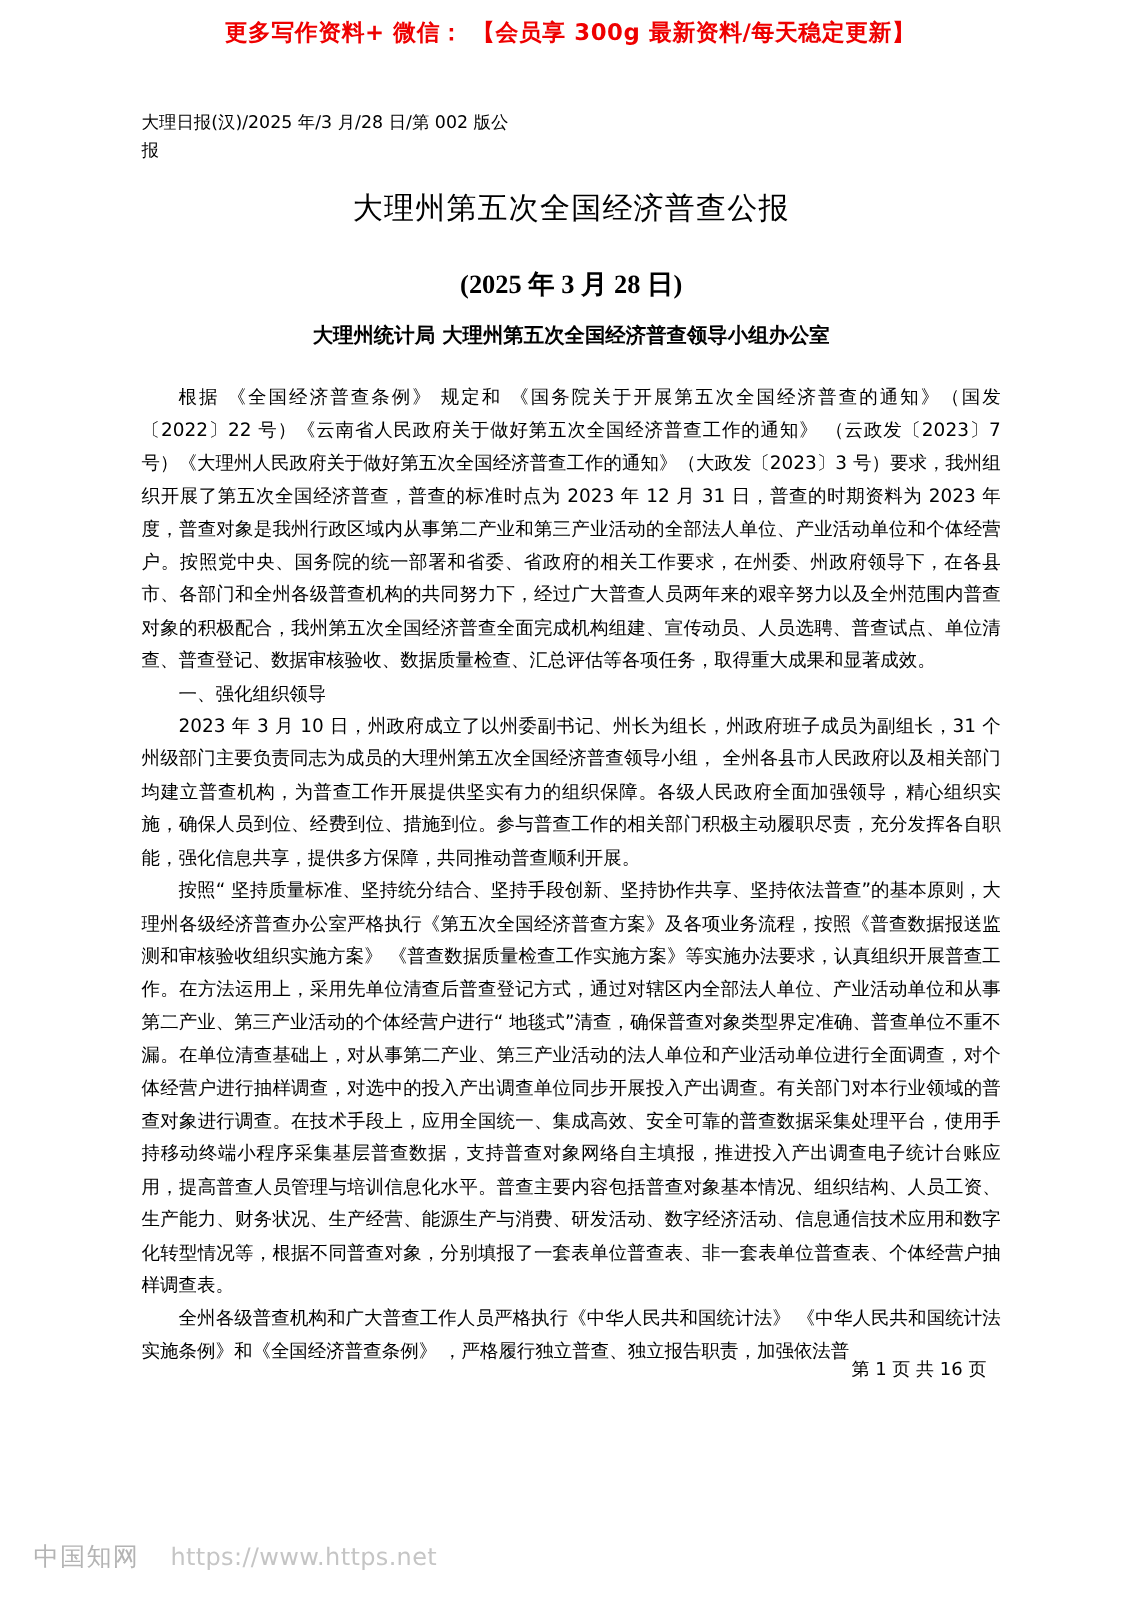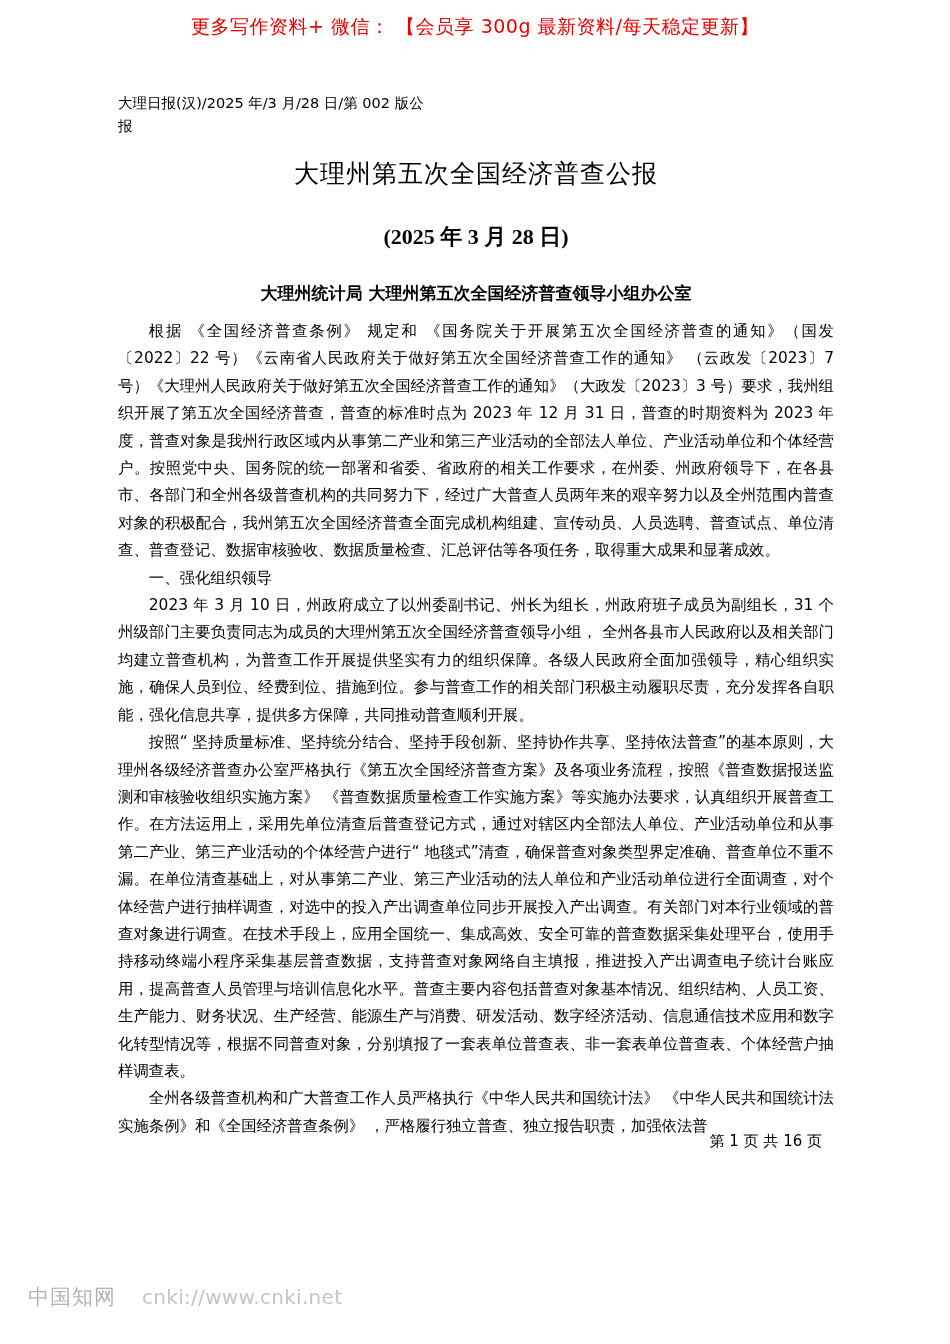--- a/index.html
+++ b/index.html
@@ -19,21 +19,21 @@
   
   .promo-banner {
     position: absolute;
     left: 0;
     top: 14px;
     width: 950px;
     text-align: center;
     color: #ee0000;
     font-family: "DejaVu Sans", "Liberation Sans", sans-serif;
     font-size: 19px;
-    font-weight: normal;
+    font-weight: bold;
     letter-spacing: 0.5px;
     white-space: nowrap;
   }
 
   
   .page {
     position: absolute;
     left: 118px;
     top: 0;
     width: 716px;
@@ -69,21 +69,21 @@
     width: 716px;
     text-align: center;
     font-family: "Liberation Serif", "DejaVu Serif", serif;
     font-size: 22px;
     font-weight: bold;
   }
 
   .byline {
     position: absolute;
     left: 0;
-    top: 282px;
+    top: 268px;
     width: 716px;
     text-align: center;
     font-family: "DejaVu Sans", "Liberation Sans", sans-serif;
     font-size: 17px;
     font-weight: bold;
   }
 
   .body-text {
     position: absolute;
     left: 0;
@@ -158,14 +158,14 @@
     <p>按照“ 坚持质量标准、坚持统分结合、坚持手段创新、坚持协作共享、坚持依法普查”的基本原则，大理州各级经济普查办公室严格执行《第五次全国经济普查方案》及各项业务流程，按照《普查数据报送监测和审核验收组织实施方案》 《普查数据质量检查工作实施方案》等实施办法要求，认真组织开展普查工作。在方法运用上，采用先单位清查后普查登记方式，通过对辖区内全部法人单位、产业活动单位和从事第二产业、第三产业活动的个体经营户进行“ 地毯式”清查，确保普查对象类型界定准确、普查单位不重不漏。在单位清查基础上，对从事第二产业、第三产业活动的法人单位和产业活动单位进行全面调查，对个体经营户进行抽样调查，对选中的投入产出调查单位同步开展投入产出调查。有关部门对本行业领域的普查对象进行调查。在技术手段上，应用全国统一、集成高效、安全可靠的普查数据采集处理平台，使用手持移动终端小程序采集基层普查数据，支持普查对象网络自主填报，推进投入产出调查电子统计台账应用，提高普查人员管理与培训信息化水平。普查主要内容包括普查对象基本情况、组织结构、人员工资、生产能力、财务状况、生产经营、能源生产与消费、研发活动、数字经济活动、信息通信技术应用和数字化转型情况等，根据不同普查对象，分别填报了一套表单位普查表、非一套表单位普查表、个体经营户抽样调查表。</p>
     <p>全州各级普查机构和广大普查工作人员严格执行《中华人民共和国统计法》 《中华人民共和国统计法实施条例》和《全国经济普查条例》 ，严格履行独立普查、独立报告职责，加强依法普</p>
   </div>
 
   <div class="page-footer">第 1 页 共 16 页</div>
 
 </div>
 
 <div class="watermark">
   <span class="watermark-brand">中国知网</span>
-  <span class="watermark-url">cnki://www.cnki.net</span>
+  <span class="watermark-url">https://www.https.net</span>
 </div>
 
 </body></html>

